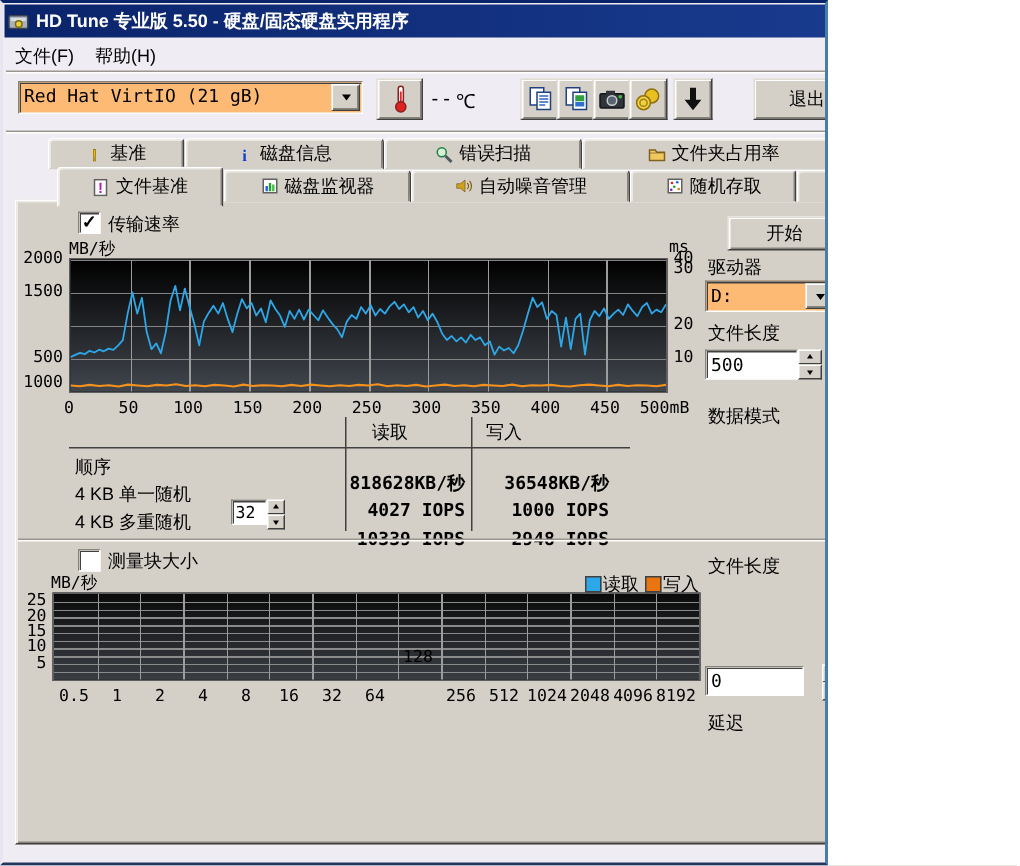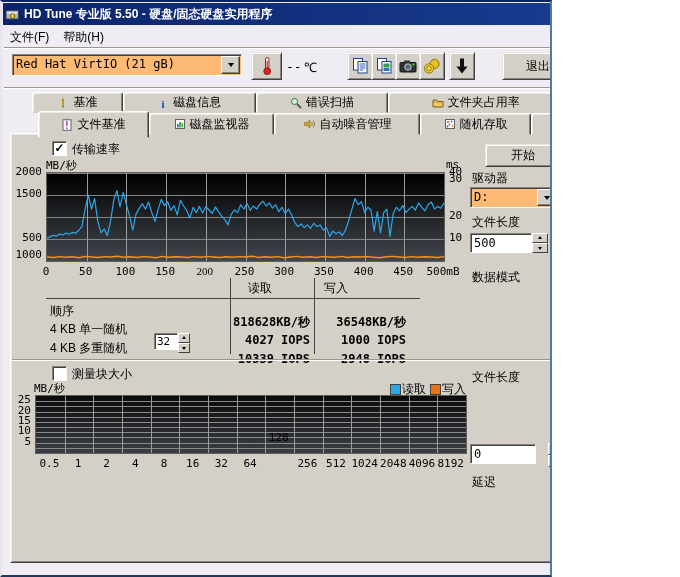--- a/index.html
+++ b/index.html
@@ -373,21 +373,21 @@
       <span class="tick" style="left: 40px; top: 185px; transform: translateX(-100%);">1500</span>
       <span class="tick" style="left: 40px; top: 163px; transform: translateX(-100%);">2000</span>
       <span class="tick" style="left: 447px; top: 229px;">10</span>
       <span class="tick" style="left: 447px; top: 207px;">20</span>
       <span class="tick" style="left: 447px; top: 170px;">30</span>
       <span class="tick" style="left: 447px; top: 163px;">40</span>
       <span class="tick" style="left: 44px; top: 263px; transform: translateX(-50%);">0</span>
       <span class="tick" style="left: 83.7px; top: 263px; transform: translateX(-50%);">50</span>
       <span class="tick" style="left: 123.4px; top: 263px; transform: translateX(-50%);">100</span>
       <span class="tick" style="left: 163.1px; top: 263px; transform: translateX(-50%);">150</span>
-      <span class="tick" style="left: 202.8px; top: 263px; transform: translateX(-50%); font-family: Liberation Serif, serif;">200</span>
+      <span class="tick" style="left: 202.8px; top: 263px; transform: translateX(-50%);">200</span>
       <span class="tick" style="left: 242.5px; top: 263px; transform: translateX(-50%);">250</span>
       <span class="tick" style="left: 282.2px; top: 263px; transform: translateX(-50%);">300</span>
       <span class="tick" style="left: 321.9px; top: 263px; transform: translateX(-50%);">350</span>
       <span class="tick" style="left: 361.6px; top: 263px; transform: translateX(-50%);">400</span>
       <span class="tick" style="left: 401.3px; top: 263px; transform: translateX(-50%);">450</span>
       <span class="tick" style="left: 441px; top: 263px; transform: translateX(-50%);">500mB</span>
       <span class="tick" style="left: 29px; top: 432.636px; transform: translateX(-100%);">5</span>
       <span class="tick" style="left: 29px; top: 422.273px; transform: translateX(-100%);">10</span>
       <span class="tick" style="left: 29px; top: 411.909px; transform: translateX(-100%);">15</span>
       <span class="tick" style="left: 29px; top: 401.545px; transform: translateX(-100%);">20</span>

